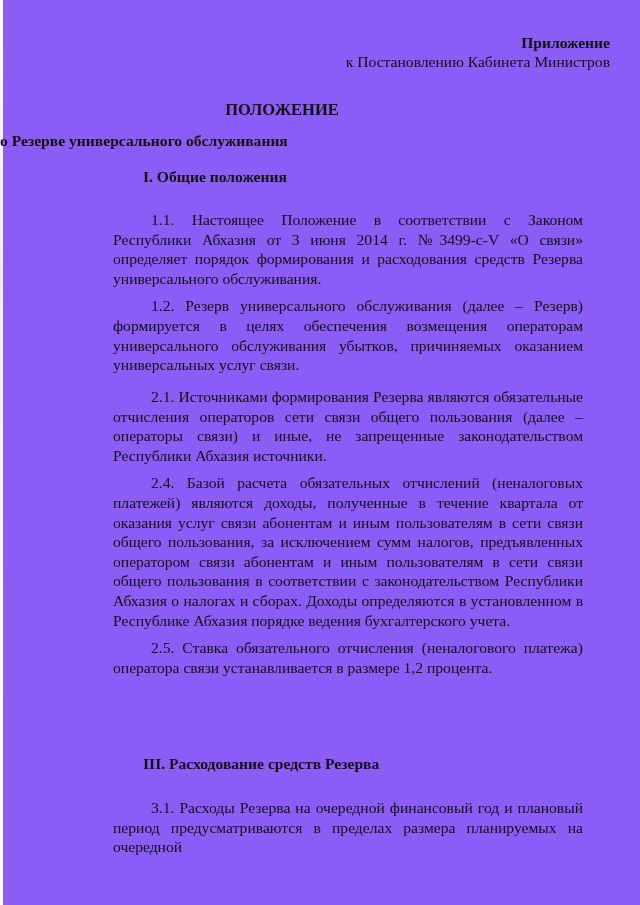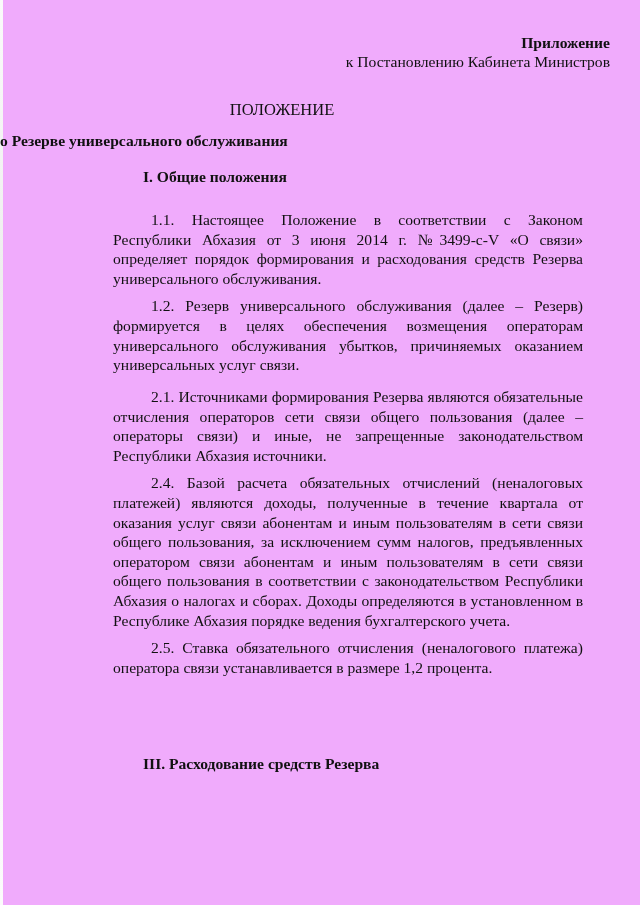--- a/index.html
+++ b/index.html
@@ -1,33 +1,33 @@
 <!DOCTYPE html>
 <html><head>
   <meta charset="utf-8">
   <style>
     html, body { margin: 0; padding: 0; background: #ffffff; }
     body { width: 640px; height: 905px; overflow: hidden; position: relative; }
     .page {
       position: absolute; left: 0; top: 0; width: 640px; height: 905px;
-      background: #f0abfc; color: #111111;
+      background: #8b5cf6; color: #111111;
       font-family: "Liberation Serif", "DejaVu Serif", serif;
       font-size: 15.6px;
     }
     .scan-edge {
       position: absolute; left: 0; top: 0; width: 3px; height: 905px;
       background: linear-gradient(to bottom, #fafafa, #eeeeee 30%, #f6f6f6 60%, #fbfbfb);
     }
     .appendix {
       position: absolute; right: 30px; top: 33px; text-align: right; line-height: 19px;
     }
     .appendix .bold { font-weight: bold; }
     .title {
       position: absolute; left: 0; width: 564px; top: 100px; text-align: center;
-      font-weight: normal; font-size: 16.5px;
+      font-weight: bold; font-size: 16.5px;
     }
     .subtitle {
       position: absolute; left: 0; width: 640px; top: 132px; 
       font-weight: bold; font-size: 15.6px;
     }
     .body-block {
       position: absolute; left: 105px; width: 486px;
       line-height: 19.6px; text-align: justify;
     }
     .section-heading {
@@ -58,13 +58,16 @@
     <p class="para">1.2. Резерв универсального обслуживания (далее – Резерв) форми­руется в целях обеспечения возмещения операторам универсального обслуживания убытков, причиняемых оказанием универсальных услуг связи.</p>
   </div>
 
   <div class="body-block" style="top:379px;">
     <p class="para">2.1. Источниками формирования Резерва являются обязательные отчисления операторов сети связи общего пользования (далее – операторы связи) и иные, не запрещенные законодательством Республики Абхазия источники.</p>
     <p class="para">2.4. Базой расчета обязательных отчислений (неналоговых платежей) являются доходы, полученные в течение квартала от оказания услуг связи абонентам и иным пользователям в сети связи общего пользования, за исключением сумм налогов, предъявленных оператором связи абонентам и иным пользователям в сети связи общего пользования в соответствии с законодательством Республики Абхазия о налогах и сборах. Доходы определяются в установленном в Республике Абхазия порядке ведения бухгалтерского учета.</p>
     <p class="para">2.5. Ставка обязательного отчисления (неналогового платежа) опера­тора связи устанавливается в размере 1,2 процента.</p>
   </div>
 
   <div class="section-heading" style="top:755px;">III. Расходование средств Резерва</div>
+  <div class="body-block" style="top:790px;">
+    <p class="para" style="text-align-last: justify;">3.1. Расходы Резерва на очередной финансовый год и плановый период предусматриваются в пределах размера планируемых на очередной</p>
+  </div>
 </div>
 
 </body></html>

